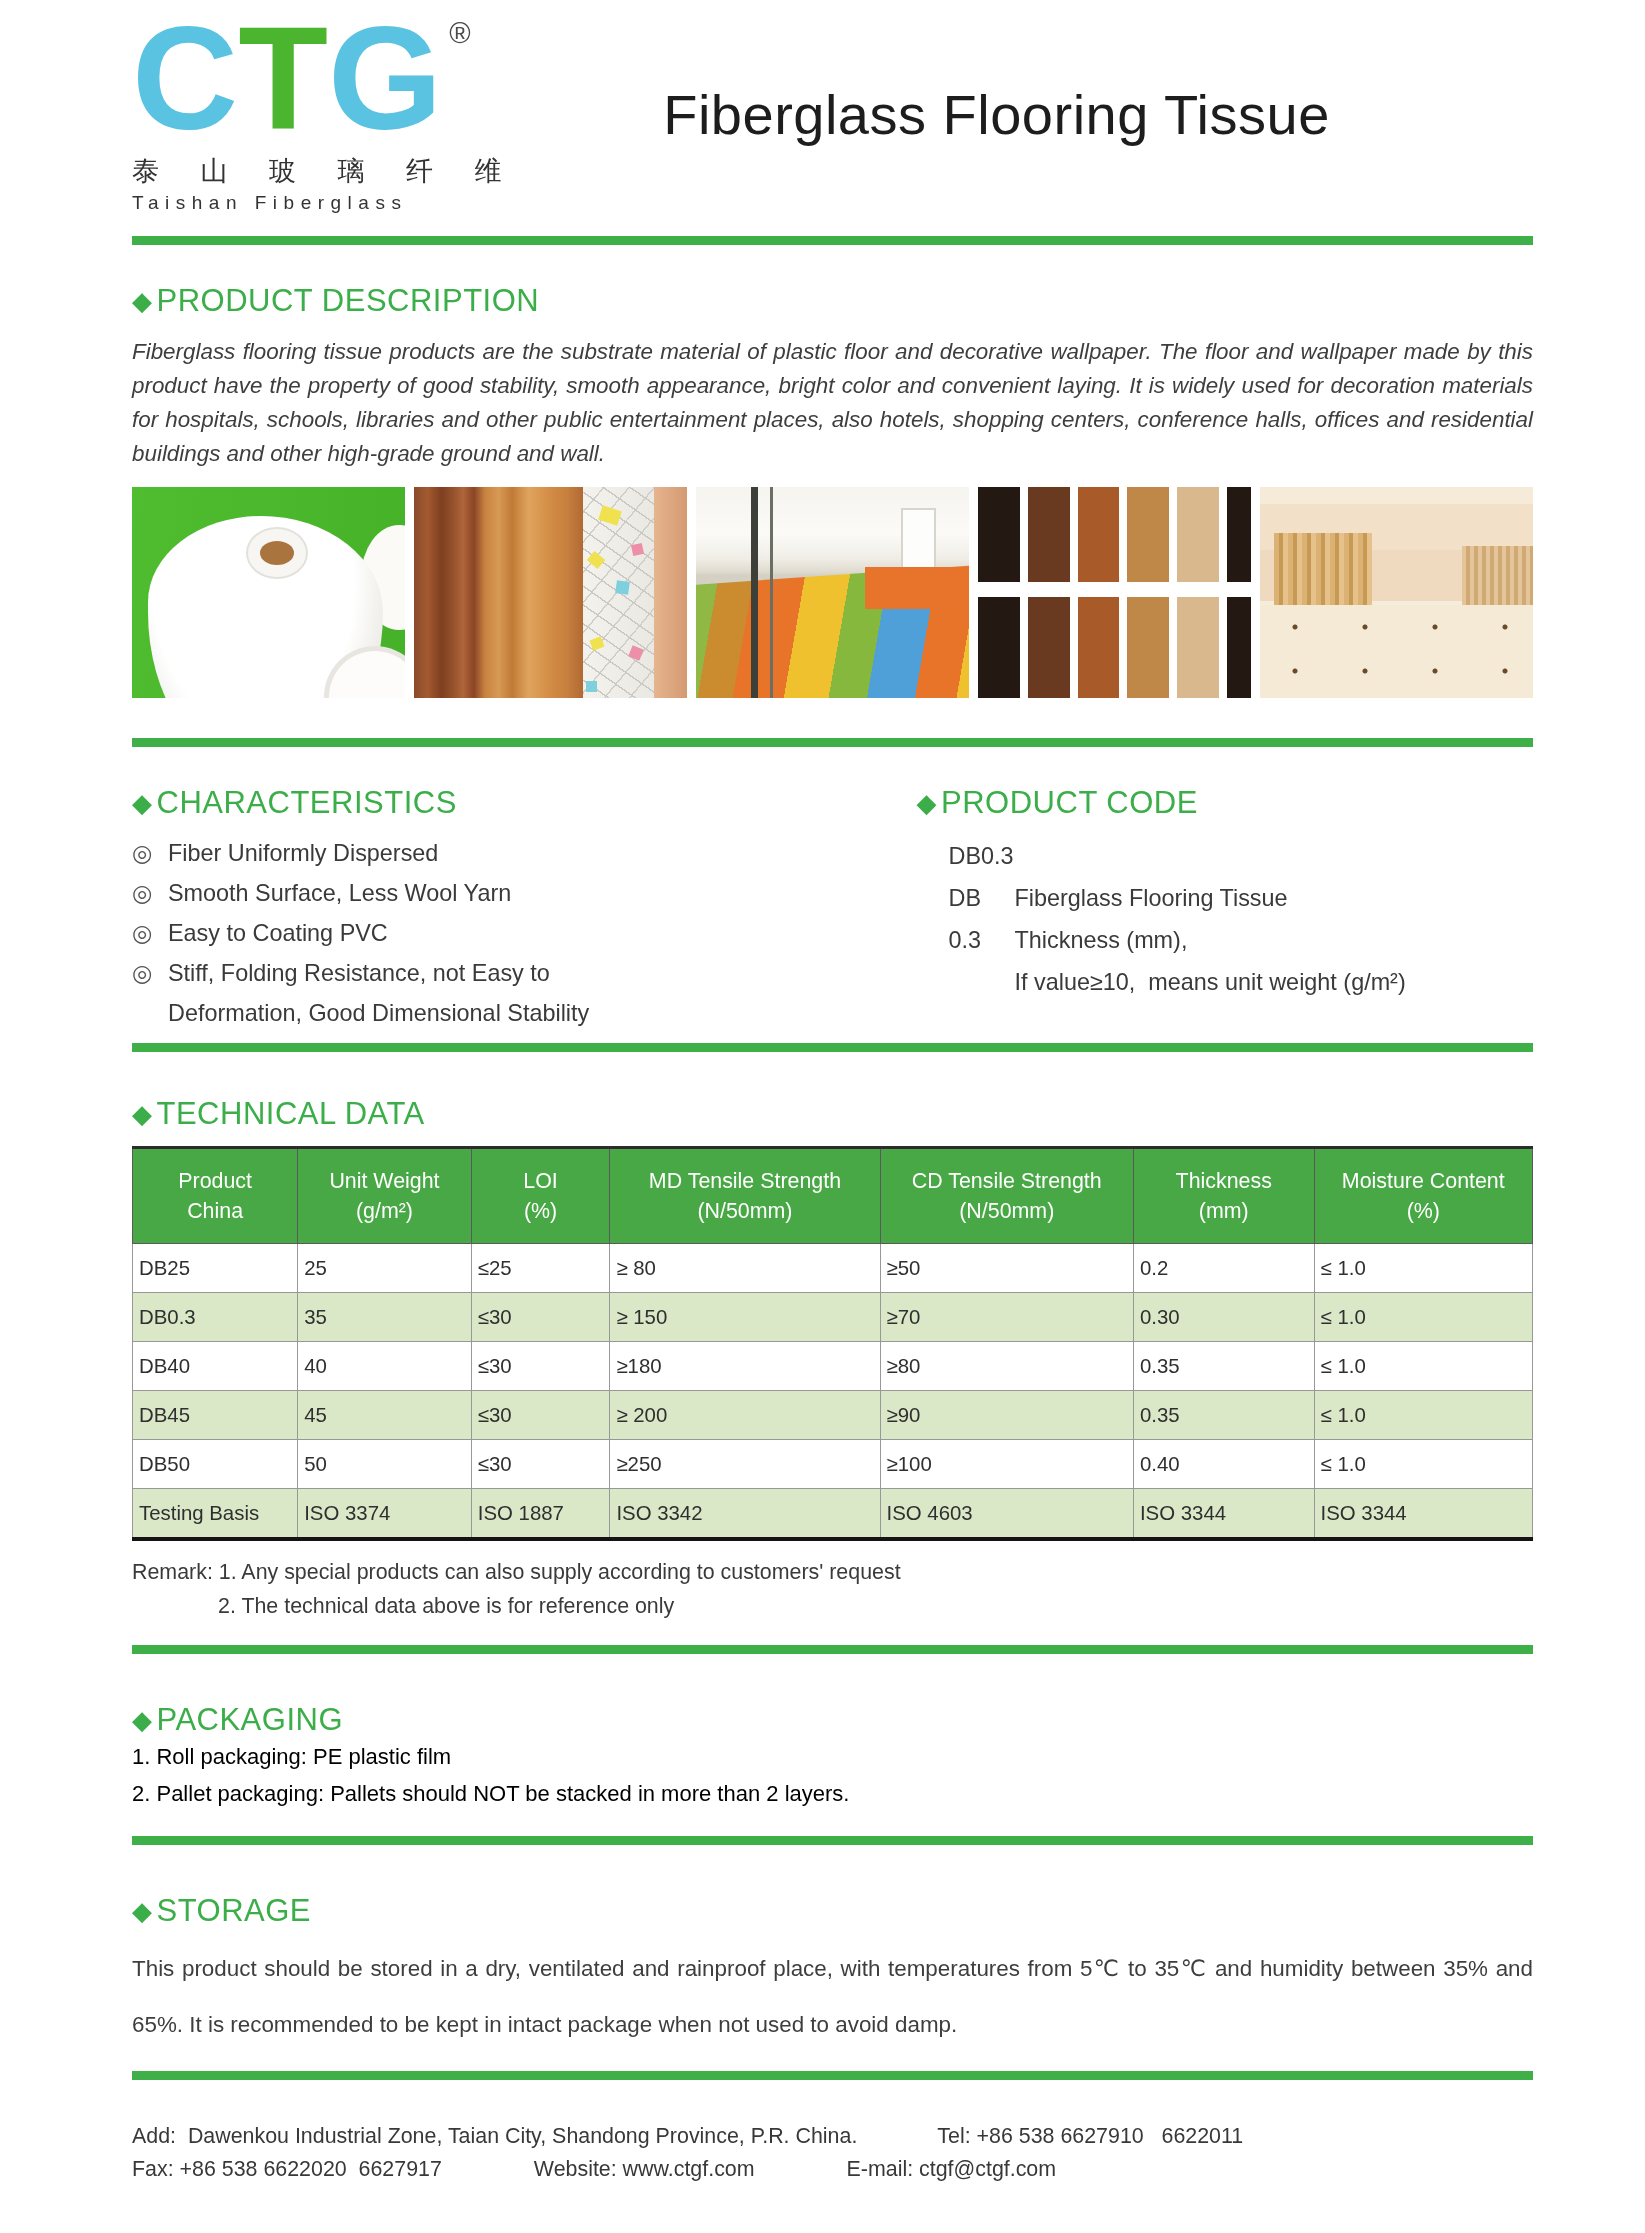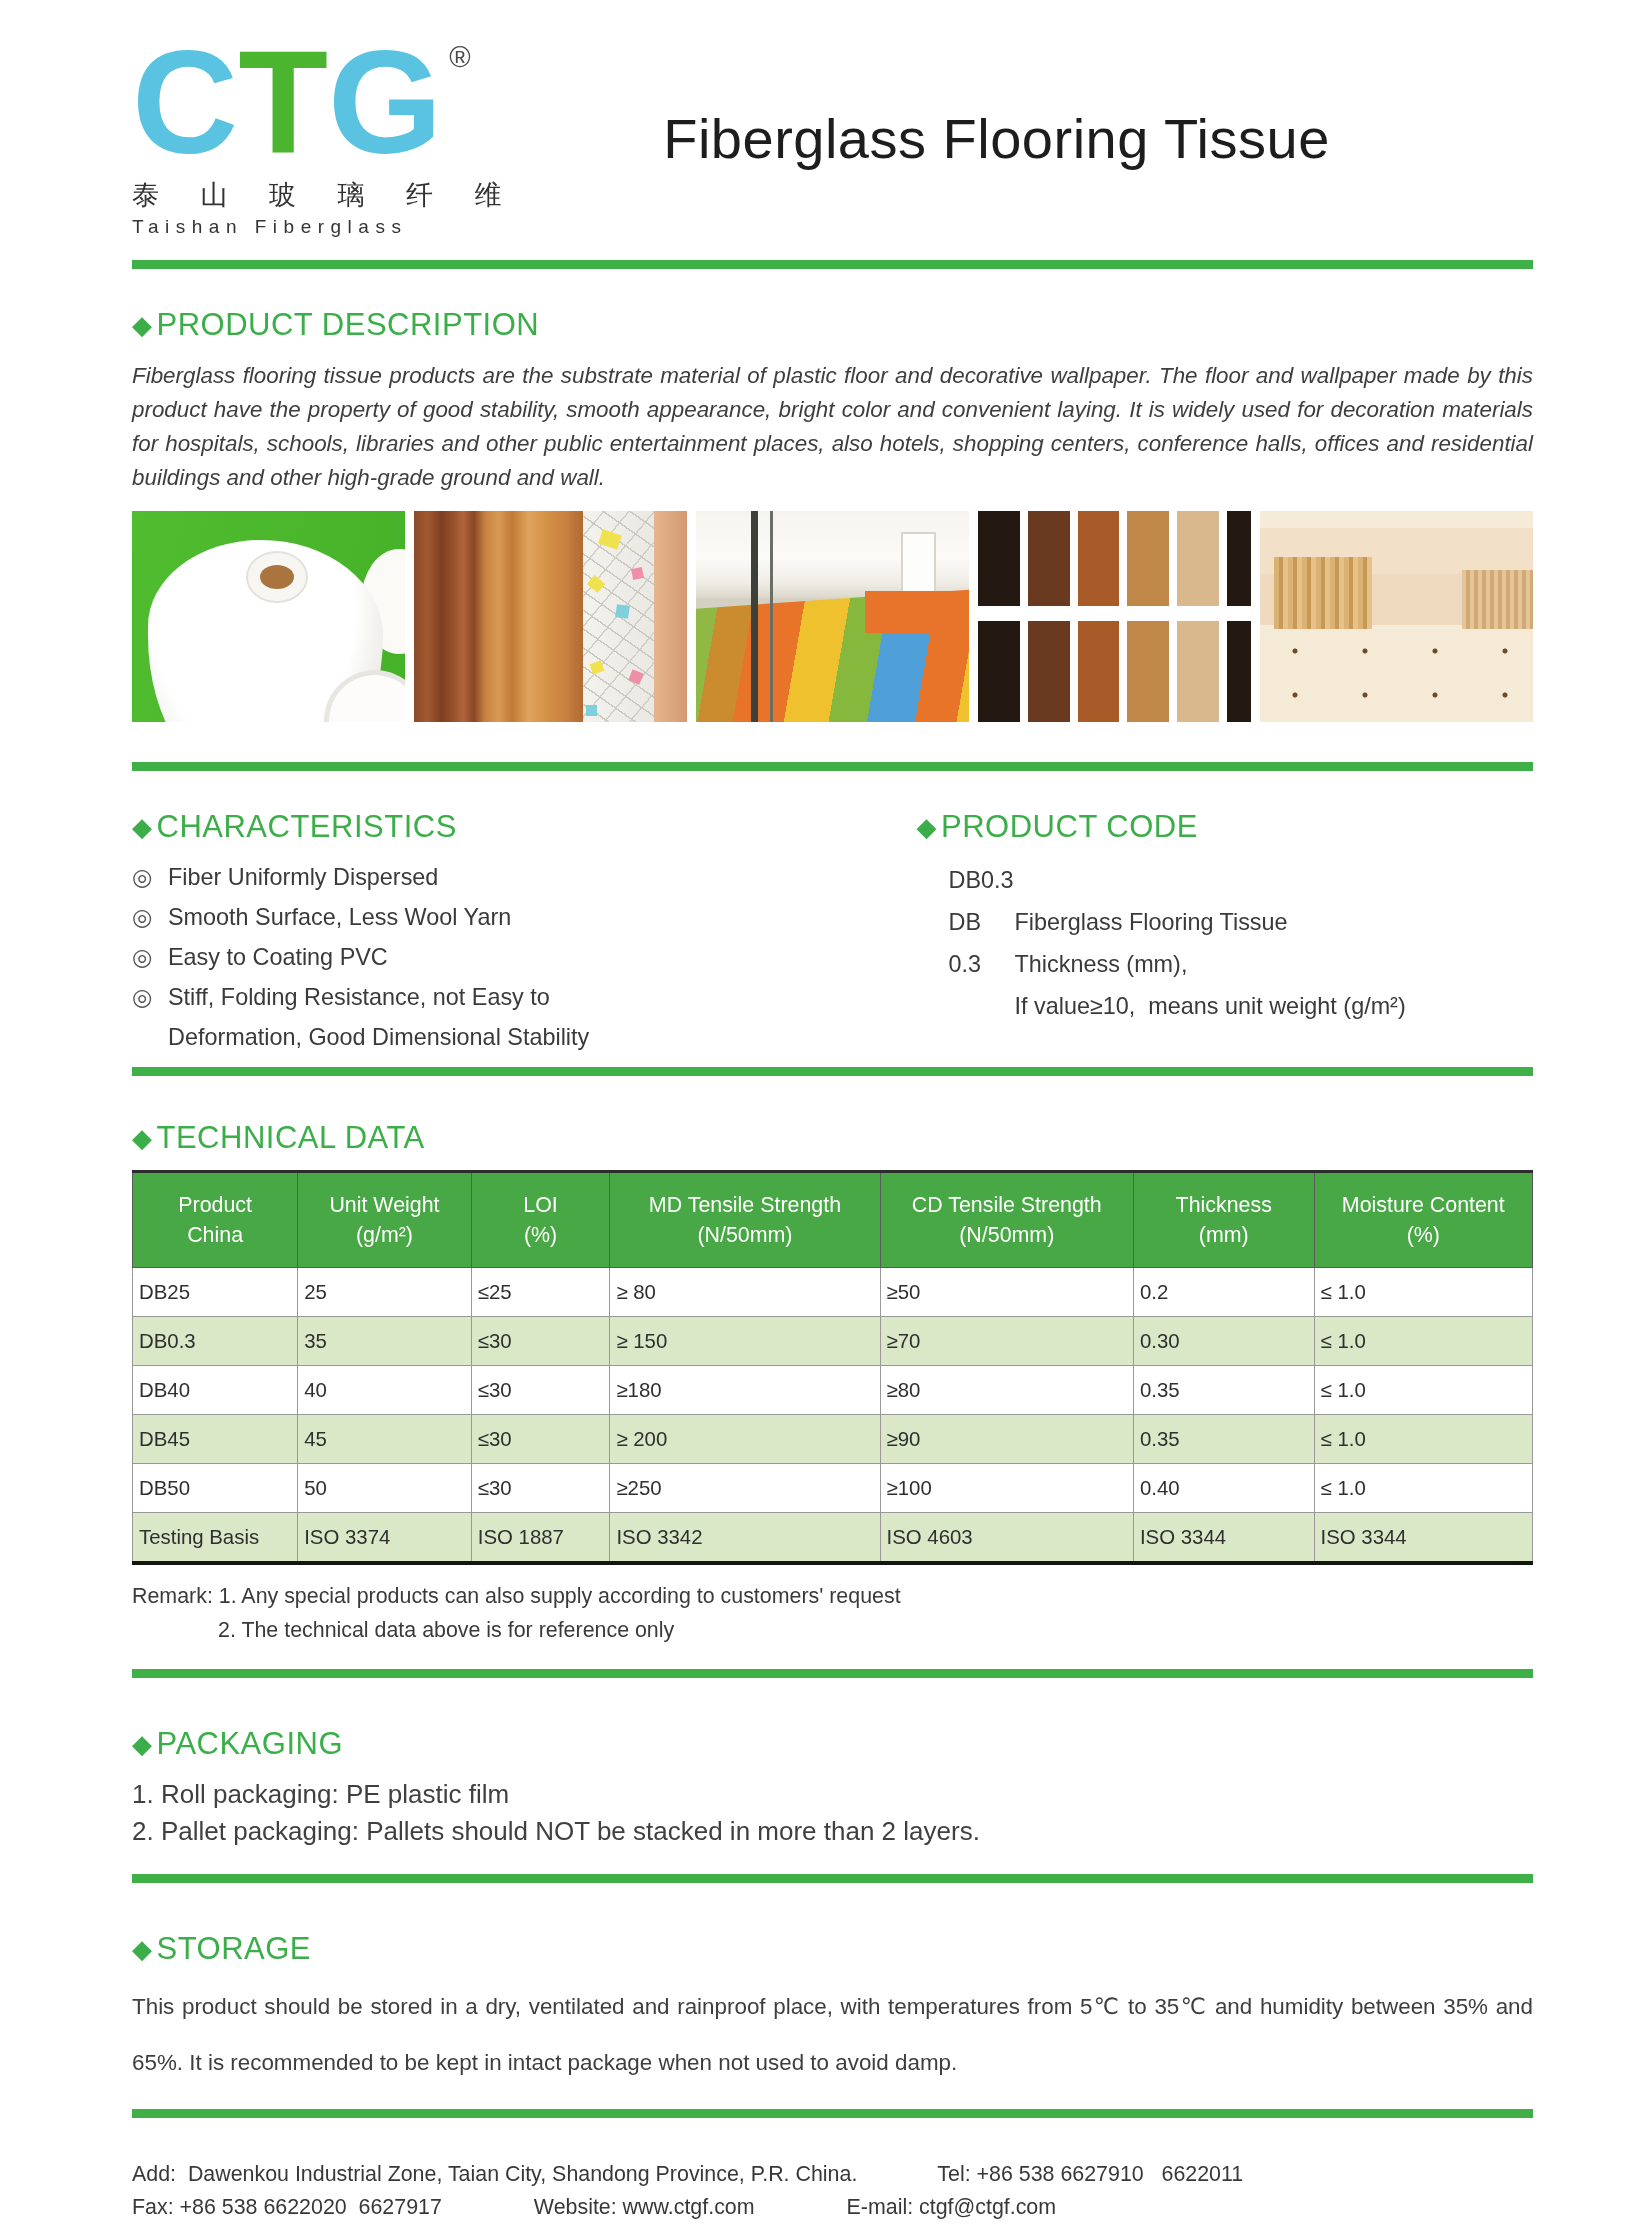--- a/index.html
+++ b/index.html
@@ -1,19 +1,19 @@
 <!DOCTYPE html>
 <html><head>
 <meta charset="utf-8">
 <style>
   * { margin:0; padding:0; box-sizing:border-box; }
   html,body { background:#ffffff; }
   body { font-family:"Liberation Sans","DejaVu Sans",sans-serif; color:#3c3c3c; }
   .page { width:1646px; height:2234px; margin:0 auto; background:#fff; overflow:hidden; position:relative; }
-  .content { padding:42px 113px 0 132px; }
+  .content { padding:18px 113px 0 132px; }
 
   
   .header { display:flex; }
   .logo-block { width:328px; flex:0 0 328px; }
   .logo-letters { font-size:147px; font-weight:bold; line-height:0.82; letter-spacing:0; white-space:nowrap; }
   .logo-letters .lb { color:#59C3E1; }
   .logo-letters .lg { color:#4CB52F; }
   .logo-reg { font-size:29px; font-weight:normal; color:#4a4a4a; position:relative; top:-86px; left:7px; letter-spacing:0; }
   .logo-cn { margin-top:14px; font-size:27px; color:#333; letter-spacing:17px; white-space:nowrap; }
   .logo-en { margin-top:3px; font-size:19px; color:#333; letter-spacing:6.5px; white-space:nowrap; }
@@ -107,21 +107,21 @@
                 border-top:3px solid #2c2c2c; border-bottom:4px solid #141414; }
   .tech-table th { background:#48A845; color:#fff; font-weight:normal; font-size:21.4px;
                    line-height:30px; padding:17px 6px; border:1px solid #5a5a5a; }
   .tech-table td { font-size:20.4px; color:#2f2f2f; text-align:left; padding:11px 6px;
                    line-height:26px; border:1px solid #989898; }
   .tech-table tbody tr:nth-child(even) td { background:#DAE8C8; }
   .notes { margin-top:14px; font-size:21.4px; line-height:34px; color:#3a3a3a; }
   .note-indent { padding-left:86px; }
 
   
-  .pack-list { margin-top:14px; font-size:26px; line-height:37px; color:#404040; }
+  .pack-list { font-size:22px; line-height:37px; color:#000000; }
   .stor-body { margin-top:12px; font-size:22.4px; line-height:56px; text-align:justify; color:#3e3e3e; }
 
   
   .footer { margin-top:40px; font-size:21.4px; color:#383838; }
   .f-line { display:flex; justify-content:flex-start; line-height:33px; }
   .f-line.l1 { gap:80px; }
   .f-line.l2 { gap:92px; }
   .f-item { white-space:pre; }
 </style>
 </head>

